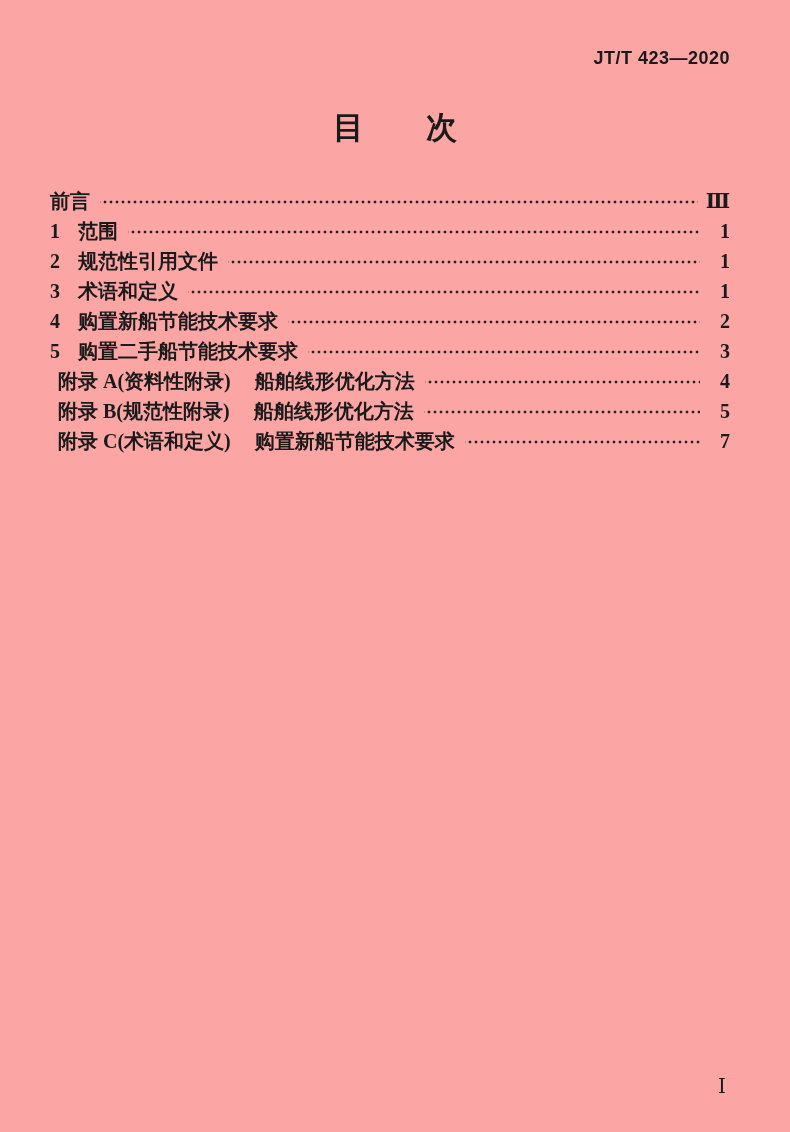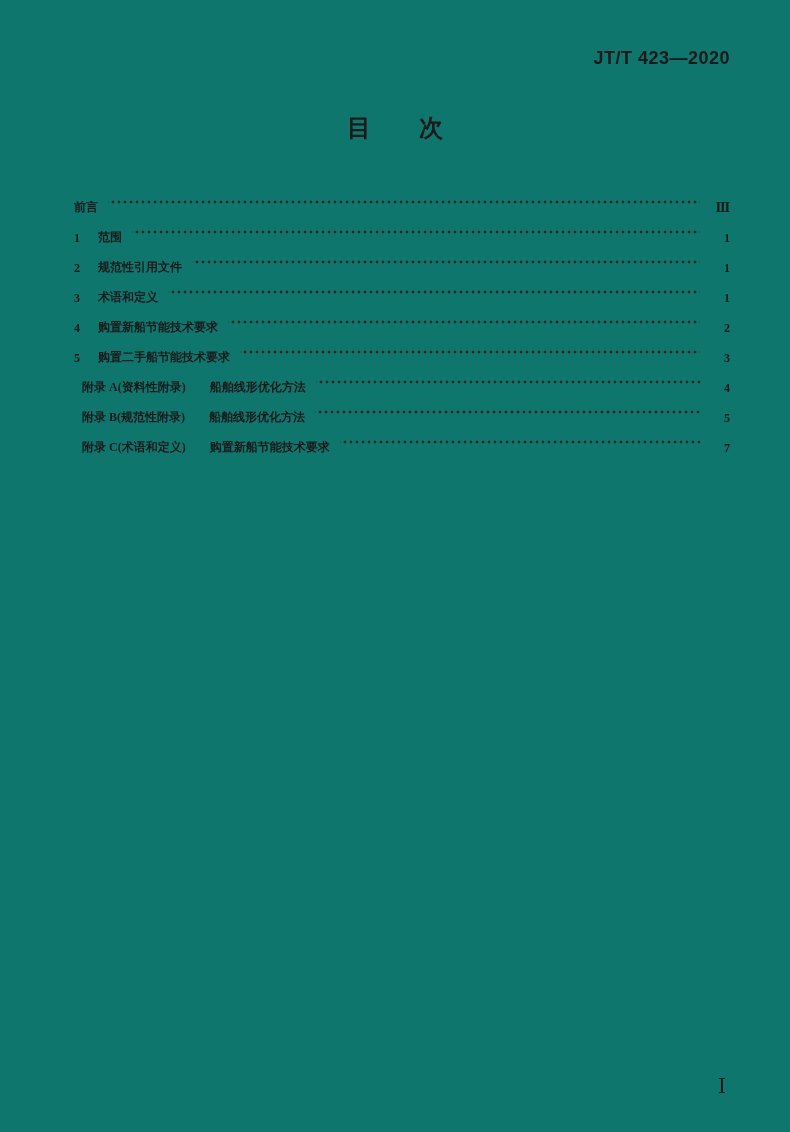--- a/index.html
+++ b/index.html
@@ -4,21 +4,21 @@
 <style>
   html, body {
     margin: 0;
     padding: 0;
     background: #ffffff;
   }
   .page {
     position: relative;
     width: 790px;
     height: 1132px;
-    background: #0f766e;
+    background: #fca5a5;
     color: #1a1a1a;
     font-family: "Liberation Serif", "DejaVu Serif", serif;
     overflow: hidden;
     margin: 0 auto;
   }
   .doc-header {
     position: absolute;
     top: 48px;
     right: 60px;
     font-family: "Liberation Sans", "DejaVu Sans", sans-serif;
@@ -29,38 +29,37 @@
   }
   .toc-title {
     position: absolute;
     top: 112px;
     left: 0;
     right: 0;
     margin: 0;
     text-align: center;
     font-family: "Liberation Sans", "DejaVu Sans", sans-serif;
     font-weight: 700;
-    font-size: 24px;
+    font-size: 31px;
     line-height: 32px;
     white-space: pre;
   }
   .toc {
     position: absolute;
     top: 186px;
     left: 50px;
     right: 60px;
   }
   .toc-row {
     display: flex;
-    align-items: flex-end;
+    align-items: center;
     height: 30px;
-    font-size: 12px;
+    font-size: 20px;
     font-weight: 600;
     white-space: nowrap;
-    margin-left: 24px;
   }
   .toc-row .prefix { flex: none; }
   .toc-row.num .prefix { margin-right: 18px; }
   .toc-row.appendix .prefix { margin-right: 24px; padding-left: 8px; }
   .toc-row .entry-title { flex: none; }
   .leader {
     flex: 1 1 auto;
     height: 100%;
     margin: 0 8px 0 10px;
     background-image: radial-gradient(circle, #222222 1.2px, transparent 1.7px);

